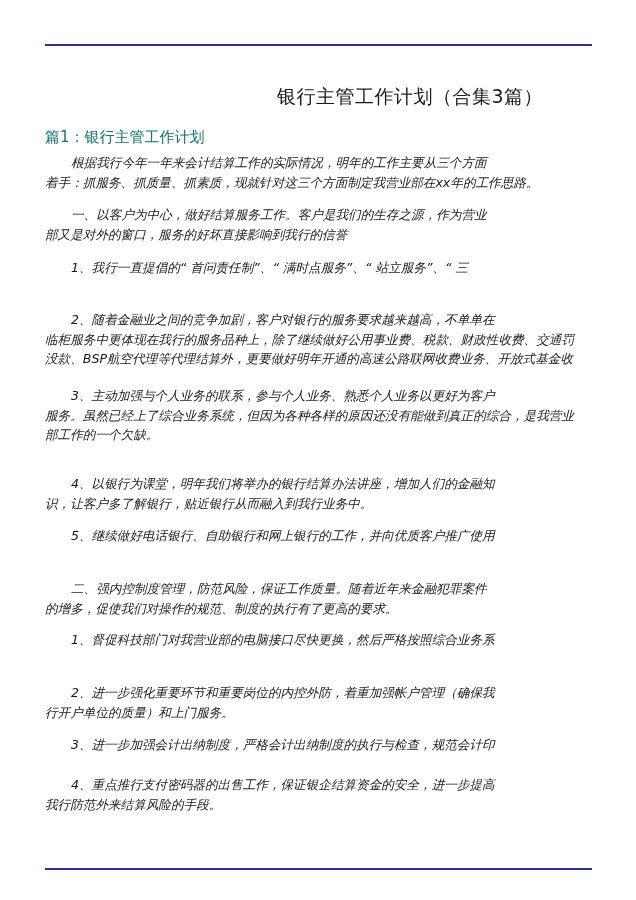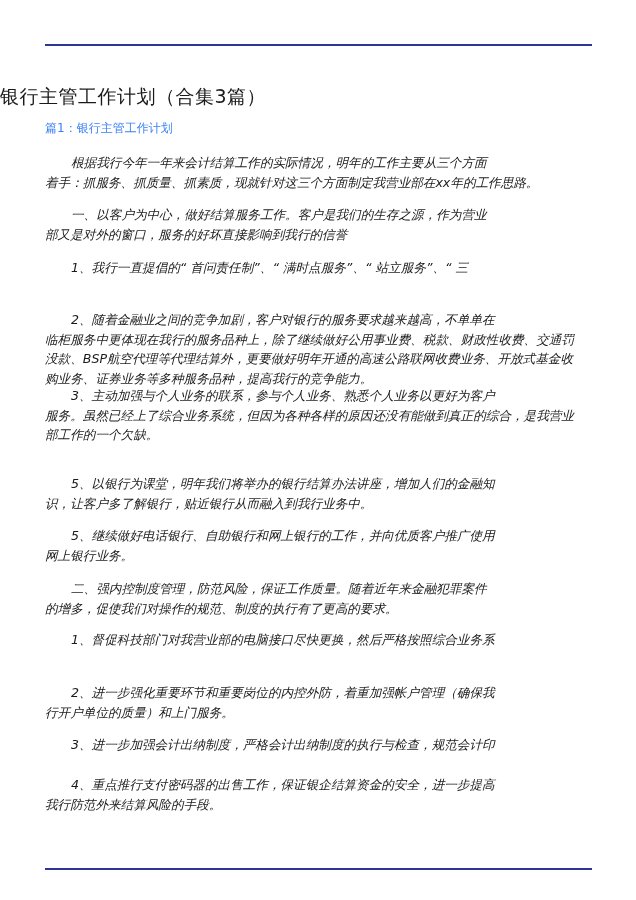--- a/index.html
+++ b/index.html
@@ -1,23 +1,23 @@
 <!DOCTYPE html>
 <html><head>
 <meta charset="utf-8">
 <style>
   html, body { margin:0; padding:0; background:#ffffff; }
   body { width:636px; height:900px; position:relative; overflow:hidden;
          font-family:"DejaVu Sans", "Liberation Sans", sans-serif; color:#1a1a1a; }
   .rule { position:absolute; left:45px; width:547px; height:2px; background:#2f3596; }
   .rule.top { top:44px; }
   .rule.bottom { top:868px; }
-  .title { position:absolute; top:84px; left:0; width:543px; text-align:left;
+  .title { position:absolute; top:84px; left:0; width:543px; text-align:right;
            font-size:19px; letter-spacing:0.5px; color:#1a1a1a; }
-  .heading { position:absolute; top:120px; left:45px; font-size:12px; color:#3b82f6; }
+  .heading { position:absolute; top:128px; left:45px; font-size:15px; color:#0f766e; }
   .para { position:absolute; left:45px; width:560px; font-size:12.6px; line-height:19.6px;
           color:#1a1a1a; }
   .para .line { display:block; white-space:nowrap;font-style:italic; }
   .para .line.first { padding-left:26px; }
 </style>
 </head>
 <body>
 
 <div class="rule top"></div>
 
@@ -36,37 +36,35 @@
 </div>
 
 <div class="para" style="top:258px">
   <span class="line first">1、我行一直提倡的“ 首问责任制”、“ 满时点服务”、“ 站立服务”、“ 三</span>
 </div>
 
 <div class="para" style="top:310px">
   <span class="line first">2、随着金融业之间的竞争加剧，客户对银行的服务要求越来越高，不单单在</span>
   <span class="line">临柜服务中更体现在我行的服务品种上，除了继续做好公用事业费、税款、财政性收费、交通罚</span>
   <span class="line">没款、BSP航空代理等代理结算外，更要做好明年开通的高速公路联网收费业务、开放式基金收</span>
-  <span class="line">购业务、证券业务等多种服务品种，提高我行的竞争能力。</span>
 </div>
 
 <div class="para" style="top:386px">
   <span class="line first">3、主动加强与个人业务的联系，参与个人业务、熟悉个人业务以更好为客户</span>
   <span class="line">服务。虽然已经上了综合业务系统，但因为各种各样的原因还没有能做到真正的综合，是我营业</span>
   <span class="line">部工作的一个欠缺。</span>
 </div>
 
 <div class="para" style="top:474px">
-  <span class="line first">5、以银行为课堂，明年我们将举办的银行结算办法讲座，增加人们的金融知</span>
+  <span class="line first">4、以银行为课堂，明年我们将举办的银行结算办法讲座，增加人们的金融知</span>
   <span class="line">识，让客户多了解银行，贴近银行从而融入到我行业务中。</span>
 </div>
 
 <div class="para" style="top:526px">
   <span class="line first">5、继续做好电话银行、自助银行和网上银行的工作，并向优质客户推广使用</span>
-  <span class="line">网上银行业务。</span>
 </div>
 
 <div class="para" style="top:579px">
   <span class="line first">二、强内控制度管理，防范风险，保证工作质量。随着近年来金融犯罪案件</span>
   <span class="line">的增多，促使我们对操作的规范、制度的执行有了更高的要求。</span>
 </div>
 
 <div class="para" style="top:630px">
   <span class="line first">1、督促科技部门对我营业部的电脑接口尽快更换，然后严格按照综合业务系</span>
 </div>

